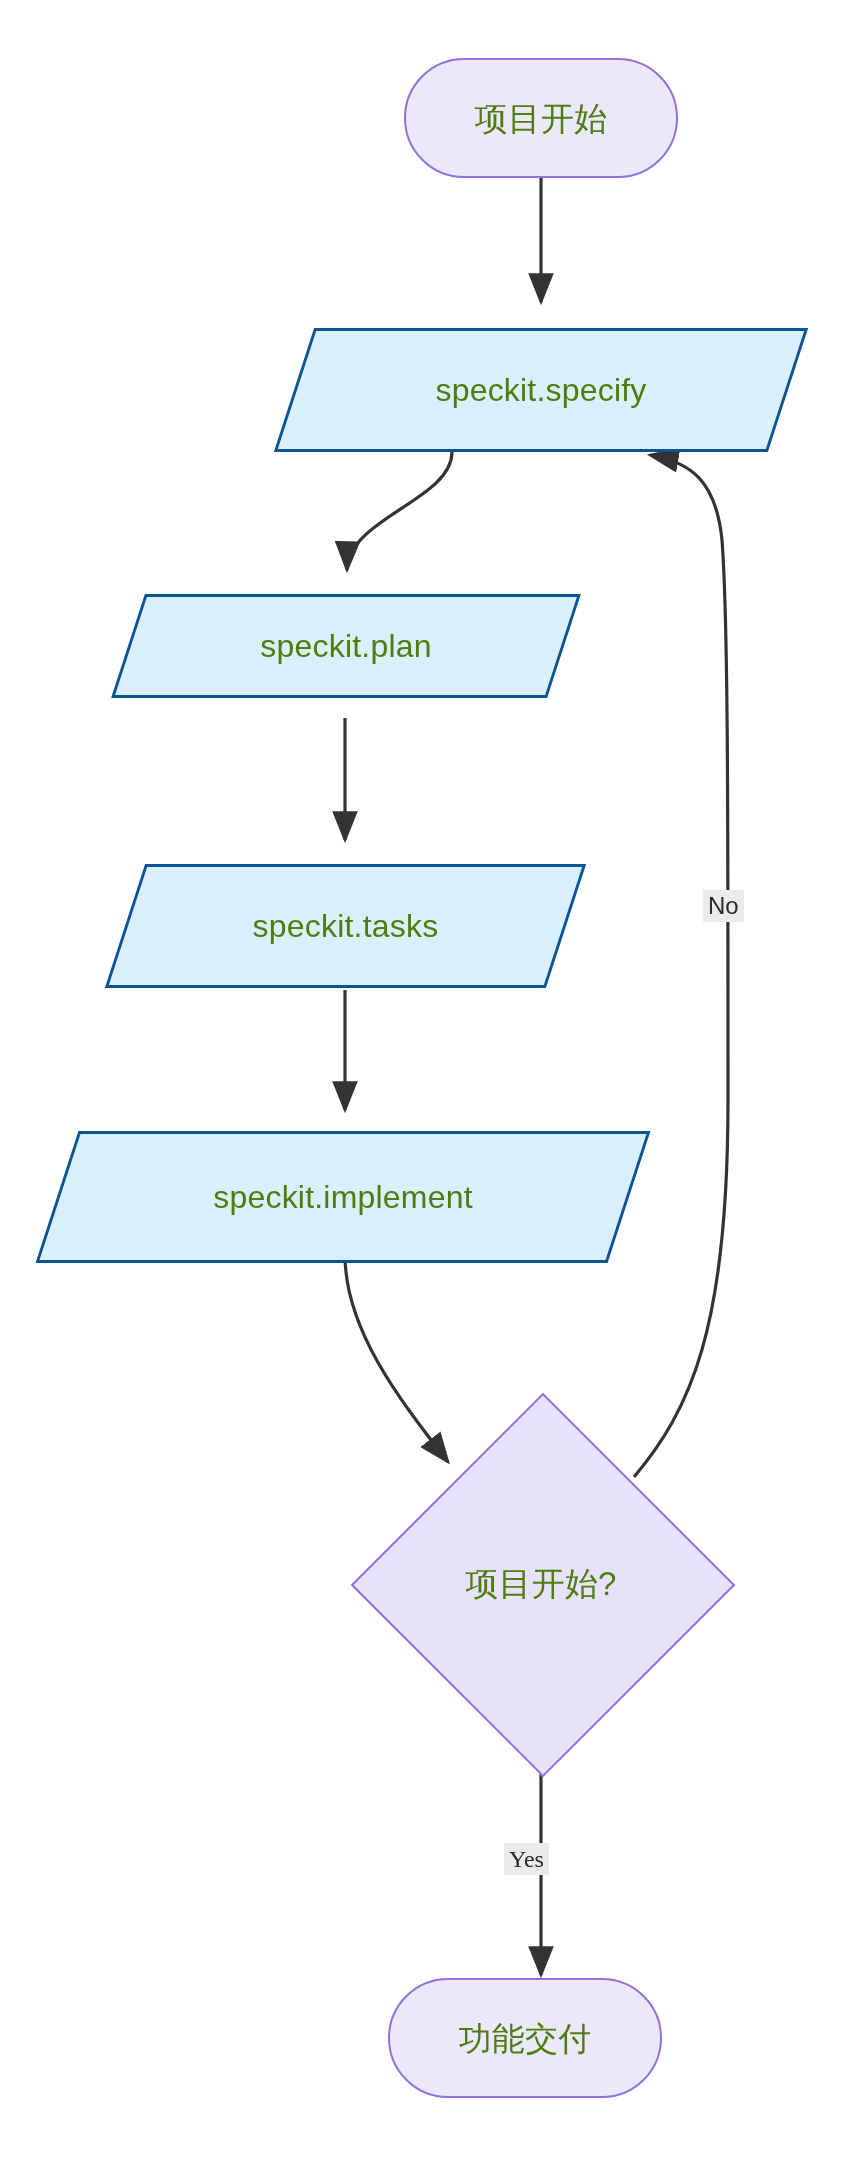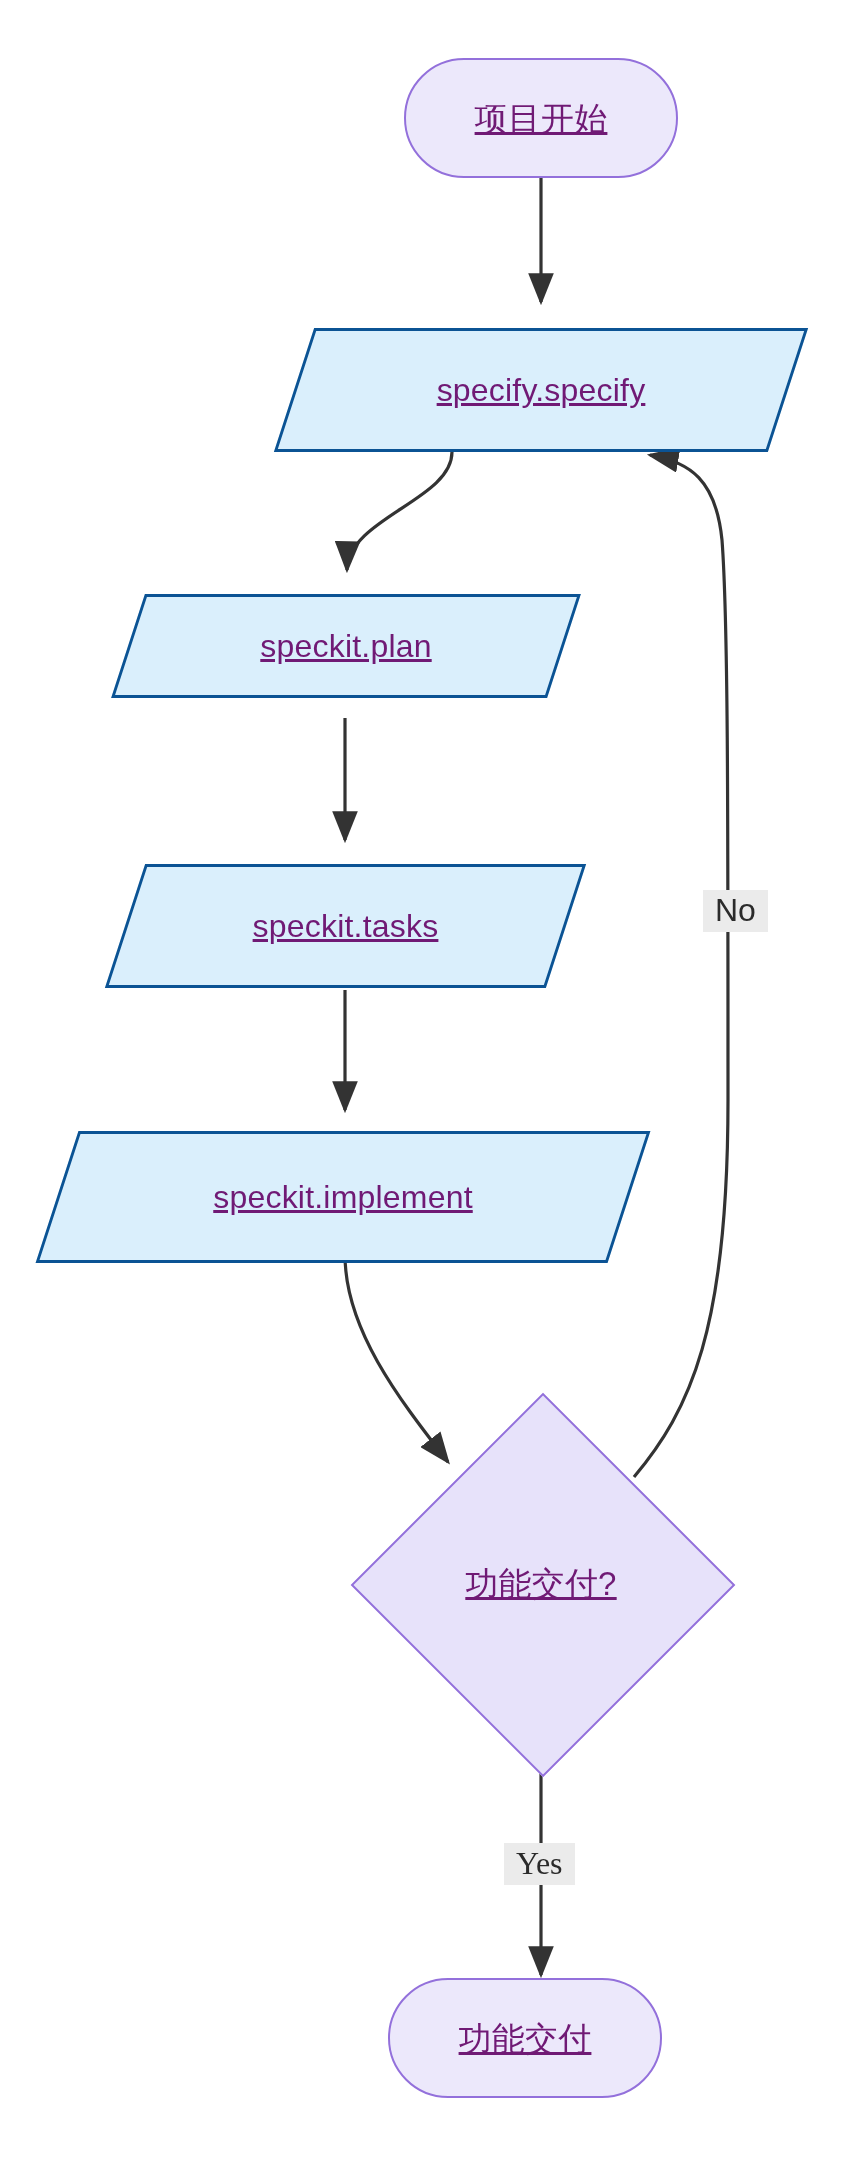--- a/index.html
+++ b/index.html
@@ -29,26 +29,25 @@
   .node {
     position: absolute;
     box-sizing: border-box;
     display: flex;
     align-items: center;
     justify-content: center;
   }
   .node-label {
     position: relative;
     z-index: 3;
-    color: #701a75;
+    color: #4d7c0f;
     font-size: 33px;
     line-height: 1;
     white-space: nowrap;
     letter-spacing: 0.2px;
-    text-decoration: underline;
   }
   
   .stadium {
     background: #ece8fb;
     border: 2.6px solid #9370db;
     border-radius: 999px;
   }
   
   .parallelogram {
     background: transparent;
@@ -88,23 +87,23 @@
   }
   .diamond .node-label {
     font-size: 33px;
   }
   
   .edge-label {
     position: absolute;
     z-index: 4;
     background: #ebebeb;
     color: #2b2b2b;
-    font-size: 32px;
+    font-size: 24px;
     line-height: 1.18;
-    padding: 2px 12px;
+    padding: 2px 5px;
     white-space: nowrap;
   }
 </style>
 </head>
 <body>
 
 <div id="flowchart">
 
   <svg id="edge-layer" viewBox="0 0 842 2173" width="842" height="2173">
     <defs>
@@ -129,41 +128,41 @@
 
     <path d="M 541,1772 L 541,1975" fill="none" stroke="#333333" stroke-width="3.2" marker-end="url(#arrowhead)"></path>
   </svg>
 
   <div class="node stadium" style="left:404px; top:58px; width:274px; height:120px;">
     <span class="node-label">项目开始</span>
   </div>
 
   <div class="node parallelogram" style="left:294px; top:328px; width:494px; height:124px;">
     <span class="shape-fill"></span>
-    <span class="node-label">specify.specify</span>
+    <span class="node-label">speckit.specify</span>
   </div>
 
   <div class="node parallelogram" style="left:128px; top:594px; width:436px; height:104px;">
     <span class="shape-fill"></span>
     <span class="node-label">speckit.plan</span>
   </div>
 
   <div class="node parallelogram" style="left:125px; top:864px; width:441px; height:124px;">
     <span class="shape-fill"></span>
     <span class="node-label">speckit.tasks</span>
   </div>
 
   <div class="node parallelogram" style="left:57px; top:1131px; width:572px; height:132px;">
     <span class="shape-fill"></span>
     <span class="node-label">speckit.implement</span>
   </div>
 
   <div class="node diamond" style="left:352px; top:1394px; width:378px; height:378px;">
     <span class="shape-fill"></span>
-    <span class="node-label">功能交付?</span>
+    <span class="node-label">项目开始?</span>
   </div>
 
   <div class="node stadium" style="left:388px; top:1978px; width:274px; height:120px;">
     <span class="node-label">功能交付</span>
   </div>
 
   <div class="edge-label" style="left:703px; top:890px;">No</div>
 
   <div class="edge-label" style="left:504px; top:1843px;font-family:Liberation Serif, serif;">Yes</div>
 

